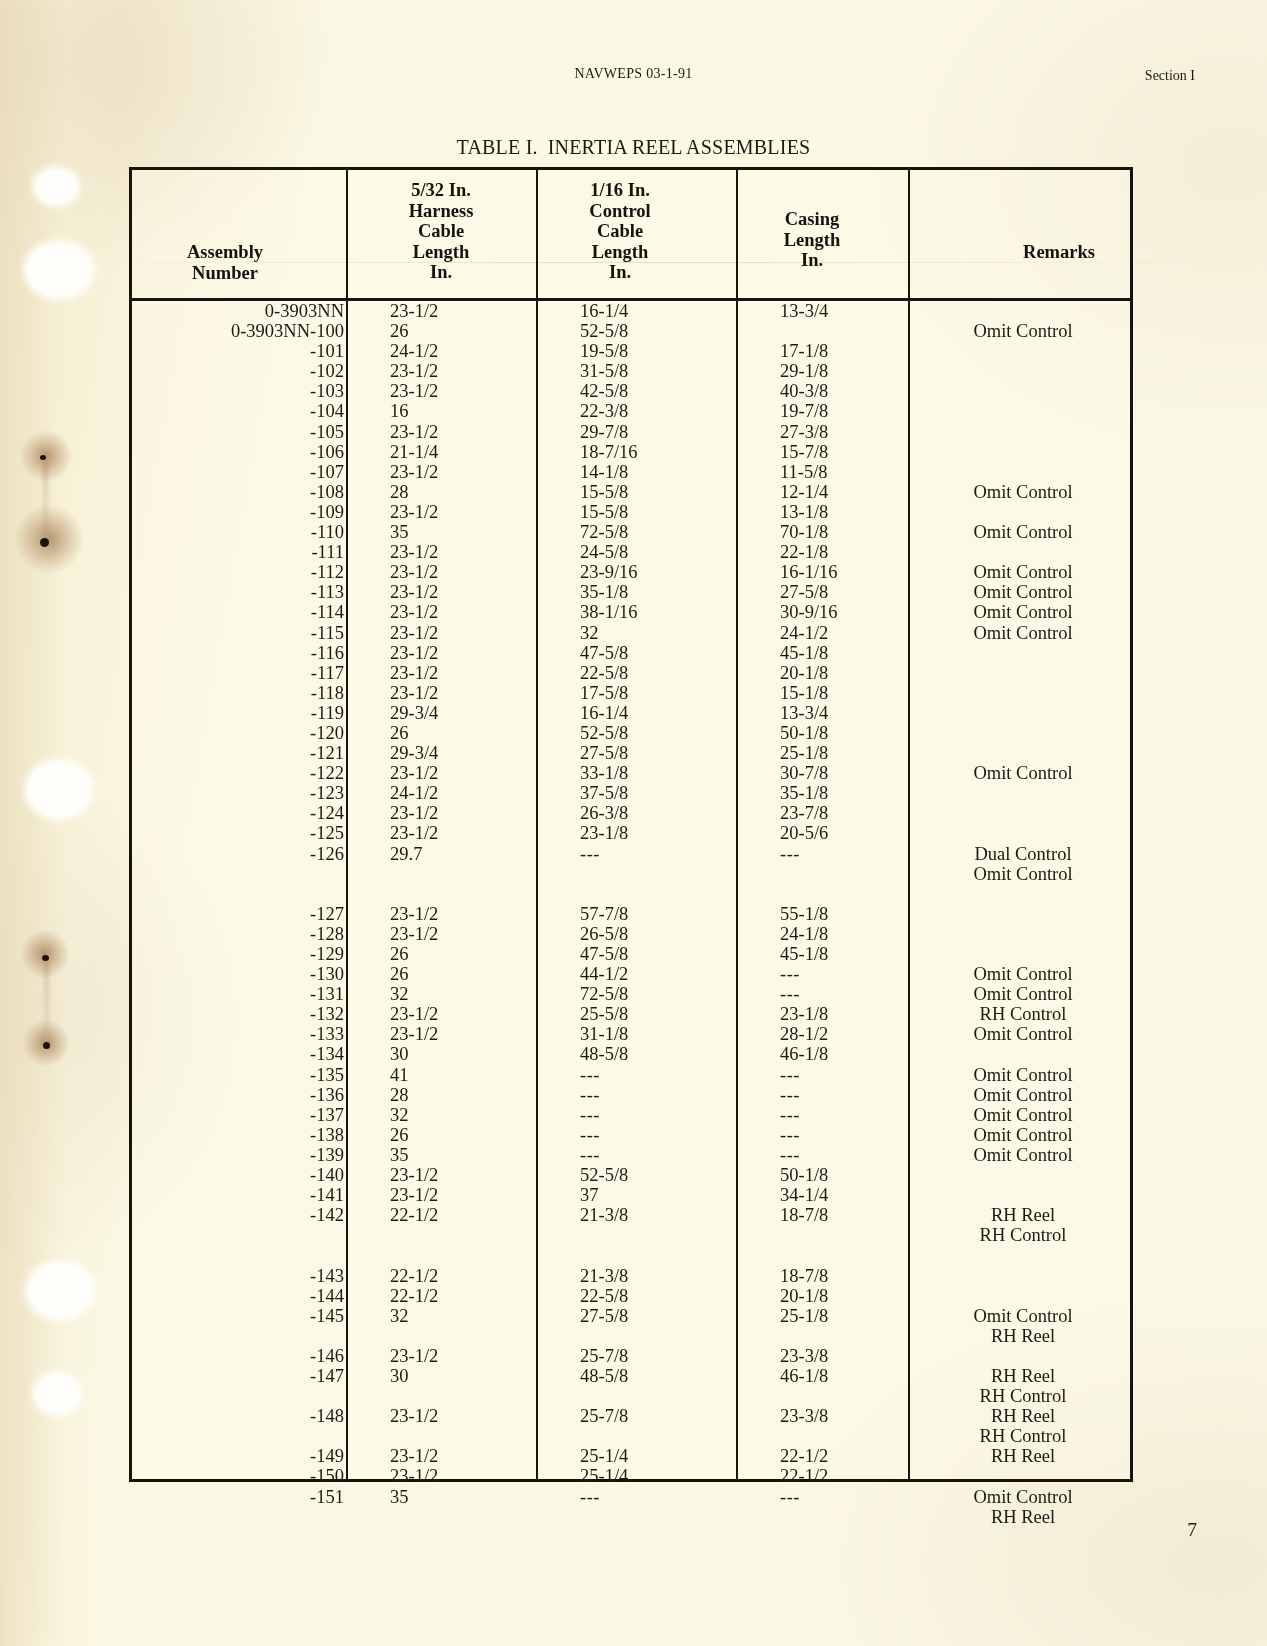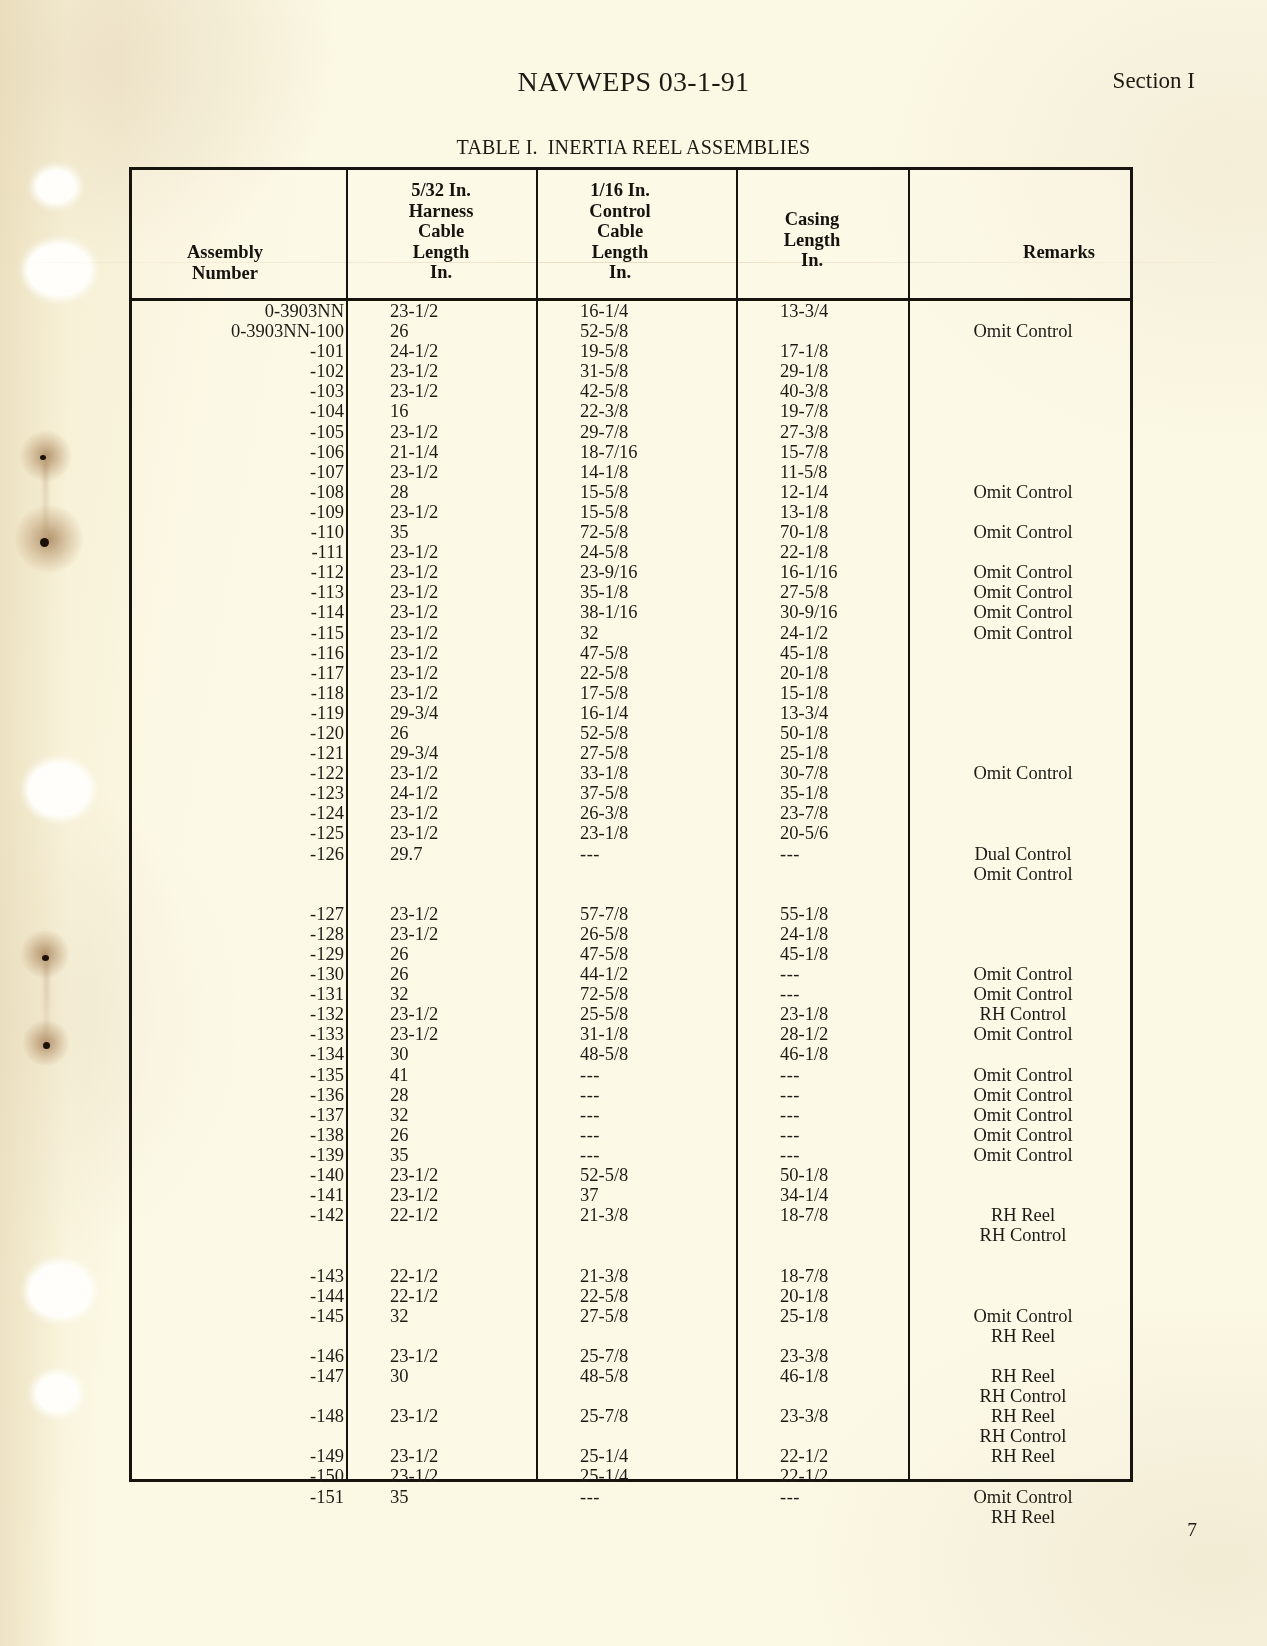--- a/index.html
+++ b/index.html
@@ -64,28 +64,28 @@
     background: linear-gradient(90deg, rgba(196,172,136,0), rgba(196,172,136,.55), rgba(196,172,136,0));
     pointer-events: none;
   }
 
   
   .runhead-center {
     position: absolute;
     top: 66px;
     left: 0; right: 0;
     text-align: center;
-    font-size: 28px;
+    font-size: 14px;
     letter-spacing: .3px;
   }
   .runhead-right {
     position: absolute;
     top: 68px;
     right: 72px;
-    font-size: 23px;
+    font-size: 14px;
   }
   .table-caption {
     position: absolute;
     top: 136px;
     left: 0; right: 0;
     text-align: center;
     font-size: 20px;
     letter-spacing: .2px;
   }
   .caption-sep { display: inline-block; width: 10px; }

